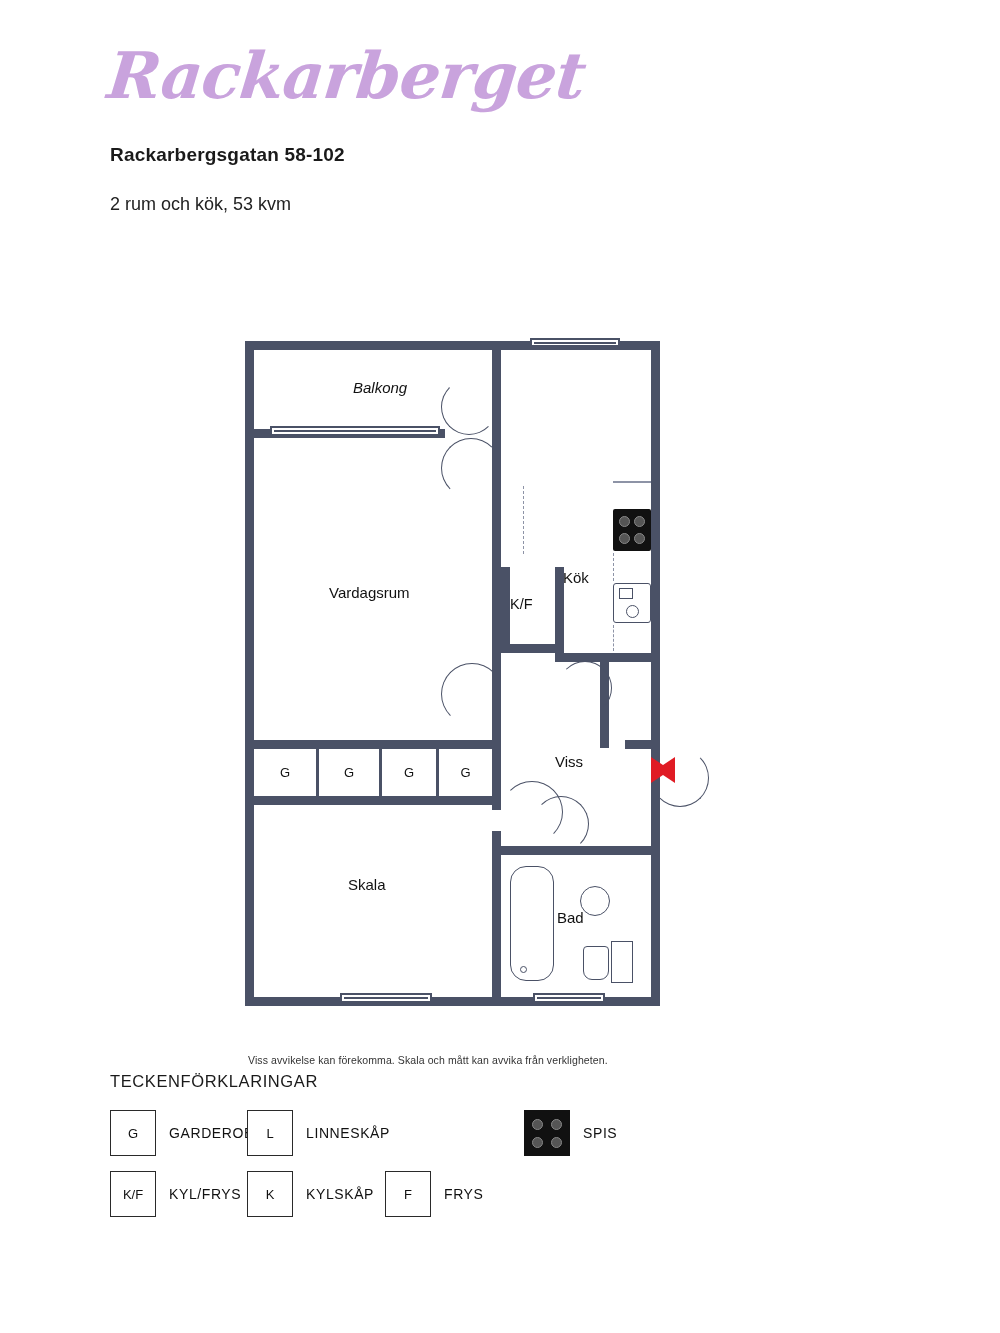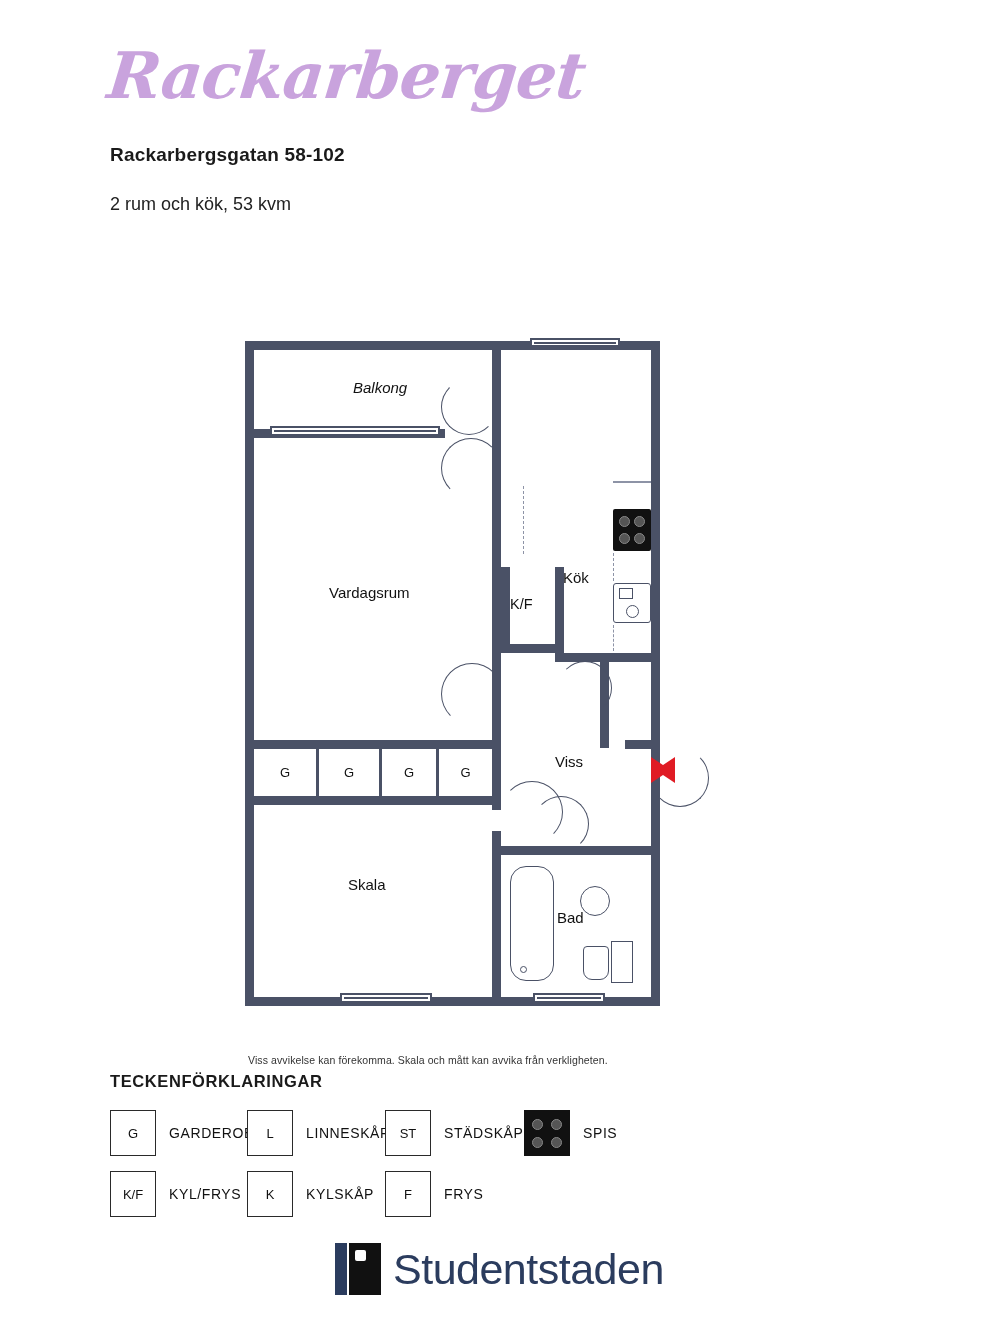--- a/index.html
+++ b/index.html
@@ -65,21 +65,21 @@
   .wc{position:absolute;border:1.4px solid #4a5166;background:#fff;box-sizing:border-box;border-radius:4px 4px 9px 9px;}
   .basin{position:absolute;border:1.4px solid #4a5166;background:#fff;box-sizing:border-box;border-radius:50%;}
   .disclaimer{
     position:absolute;left:248px;top:1018px;
     font-size:10.5px;color:#333;letter-spacing:0.1px;margin-top:36px;
   }
 
   
   .legend-title{
     position:absolute;left:110px;top:1072px;
-    font-size:16.5px;font-weight:bold;letter-spacing:0.6px;
+    font-size:16.5px;font-weight:normal;letter-spacing:0.6px;
   }
   .legend-item{position:absolute;display:flex;align-items:center;}
   .legend-box{
     width:46px;height:46px;border:1.5px solid #2a2a2a;
     display:flex;align-items:center;justify-content:center;
     font-size:13px;color:#111;background:#fff;box-sizing:border-box;
   }
   .legend-text{margin-left:13px;font-size:14px;letter-spacing:0.6px;color:#111;}
   .legend-stove{
     width:46px;height:46px;background:#111;position:relative;
@@ -206,24 +206,20 @@
   <div class="legend-item" style="left:110px;top:1110px;">
     <div class="legend-box">G</div>
     <div class="legend-text">GARDEROB</div>
   </div>
 
   <div class="legend-item" style="left:247px;top:1110px;">
     <div class="legend-box">L</div>
     <div class="legend-text">LINNESKÅP</div>
   </div>
 
-  <div class="legend-item" style="left:385px;top:1110px;">
-    <div class="legend-box">ST</div>
-    <div class="legend-text">STÄDSKÅP</div>
-  </div>
 
   <div class="legend-item" style="left:524px;top:1110px;">
     <div class="legend-stove">
       <div class="burner" style="left:8px;top:9px;"></div>
       <div class="burner" style="left:27px;top:9px;"></div>
       <div class="burner" style="left:8px;top:27px;"></div>
       <div class="burner" style="left:27px;top:27px;"></div>
     </div>
     <div class="legend-text">SPIS</div>
   </div>
@@ -236,22 +232,14 @@
   <div class="legend-item" style="left:247px;top:1171px;">
     <div class="legend-box">K</div>
     <div class="legend-text">KYLSKÅP</div>
   </div>
 
   <div class="legend-item" style="left:385px;top:1171px;">
     <div class="legend-box">F</div>
     <div class="legend-text">FRYS</div>
   </div>
 
-  <div class="logo">
-    <div class="logo-mark">
-      <div class="bar"></div>
-      <div class="blk"></div>
-      <div class="dot"></div>
-    </div>
-    <div class="logo-text">Studentstaden</div>
-  </div>
 
 </div>
 
 </body></html>

